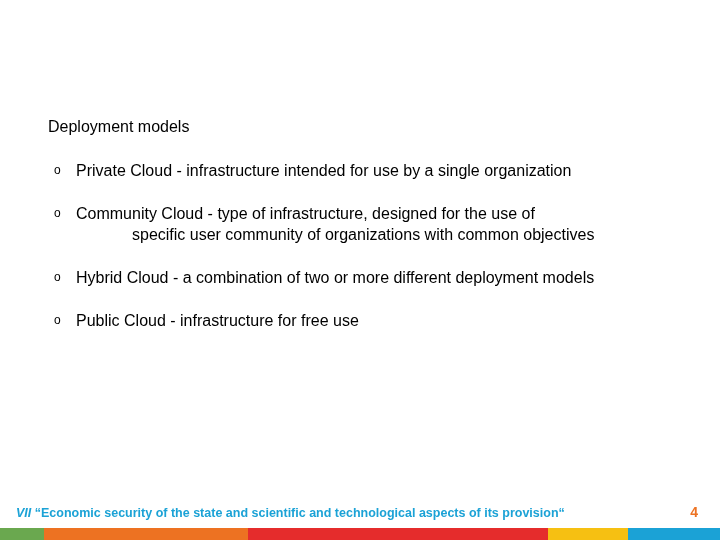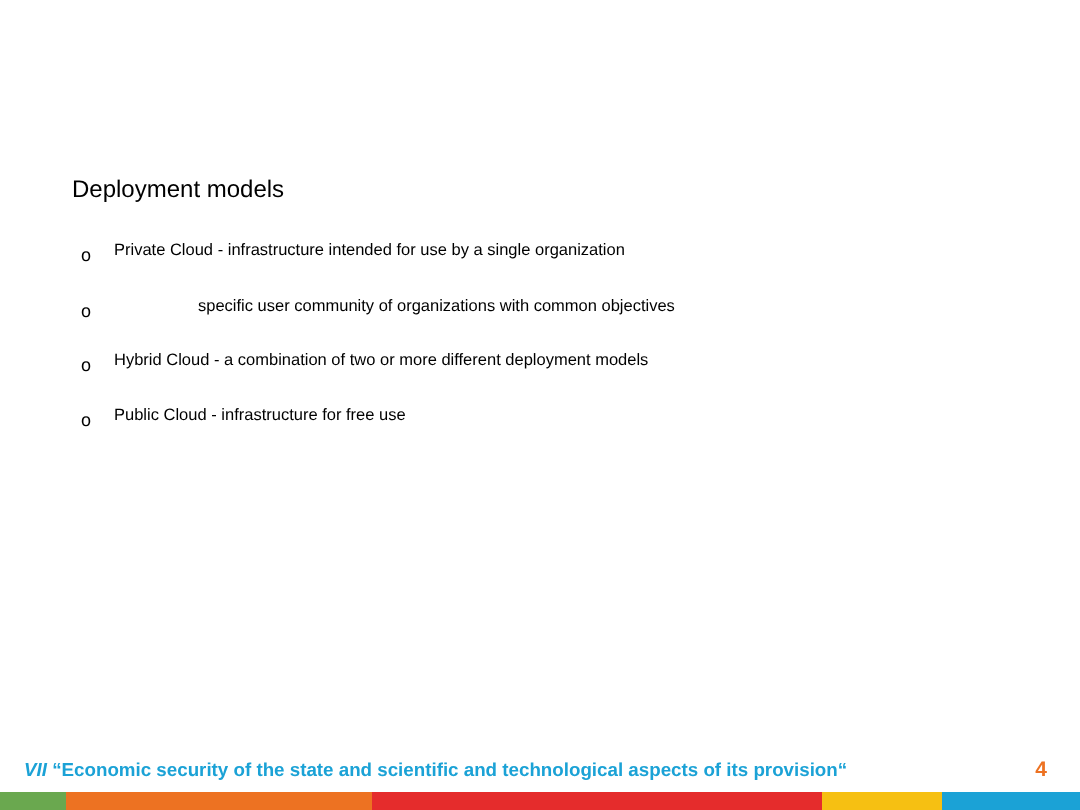--- a/index.html
+++ b/index.html
@@ -30,36 +30,35 @@
     margin-bottom: 24px;
   }
   ul.bullets {
     list-style: none;
     padding: 0;
     margin: 0;
   }
   ul.bullets > li {
     position: relative;
     padding-left: 28px;
-    font-size: 11px;
+    font-size: 16px;
     line-height: 1.32;
     margin-bottom: 22px;
   }
   ul.bullets > li::before {
     content: "o";
     position: absolute;
     left: 6px;
     top: 0;
     font-size: 12px;
     line-height: 20px;
   }
   ul.bullets > li .cont {
     display: block;
     padding-left: 56px;
-    margin-top: 21px;
   }
   .footer {
     position: absolute;
     left: 0;
     bottom: 0;
     width: 720px;
   }
   .footer-text {
     position: absolute;
     left: 16px;
@@ -100,20 +99,21 @@
 <div class="slide">
 
   <div class="content">
     <div class="title">Deployment models</div>
 
     <ul class="bullets">
       <li>
         <span>Private Cloud - infrastructure intended for use by a single organization</span>
       </li>
       <li>
+        <span>Community Cloud - type of infrastructure, designed for the use of</span>
         <span class="cont">specific user community of organizations with common objectives</span>
       </li>
       <li>
         <span>Hybrid Cloud - a combination of two or more different deployment models</span>
       </li>
       <li>
         <span>Public Cloud - infrastructure for free use</span>
       </li>
     </ul>
   </div>

